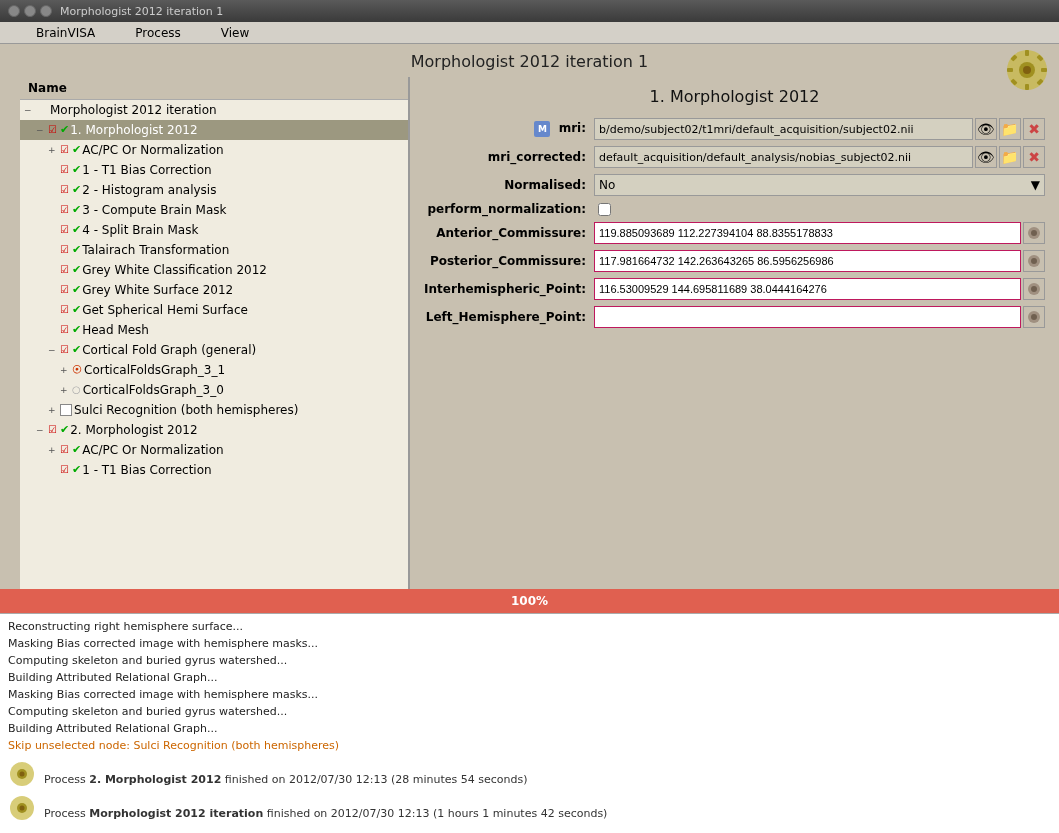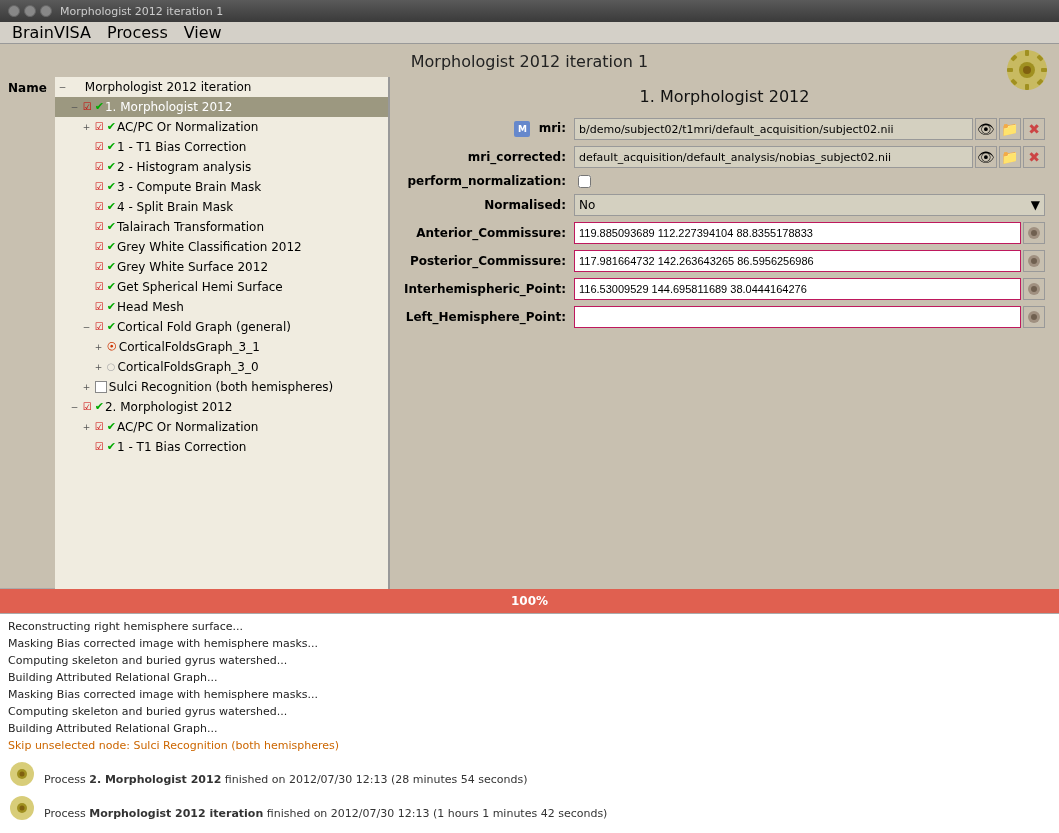--- a/index.html
+++ b/index.html
@@ -38,21 +38,22 @@
       background: #d4d0c8;
       height: 22px;
       display: flex;
       align-items: center;
       padding: 0 4px;
       border-bottom: 1px solid #999;
     }
     .menu-item {
       padding: 2px 8px;
       cursor: pointer;
-      font-size: 16px;
+      font-size: 12px;
+      margin-left: 24px;
     }
     
     #main {
       display: flex;
       flex-direction: column;
       height: calc(833px - 44px);
     }
     
     #header-bar {
       background: #c8c0b0;
@@ -79,22 +80,23 @@
       min-height: 0;
       background: #c8c0b0;
     }
     
     #tree-panel {
       width: 390px;
       min-width: 390px;
       background: #f0ece0;
       border-right: 2px solid #999;
       display: flex;
-      flex-direction: row;
+      flex-direction: column;
       overflow: hidden;
+      margin-left: 20px;
     }
     #tree-header {
       background: #c8c0b0;
       padding: 4px 8px;
       font-weight: bold;
       font-size: 12px;
       border-bottom: 1px solid #aaa;
     }
     #tree-scroll {
       flex: 1;
@@ -475,33 +477,33 @@
         <div class="field-value-box">
           <span class="field-value-text">default_acquisition/default_analysis/nobias_subject02.nii</span>
         </div>
         <div class="field-btn" title="View">👁</div>
         <div class="field-btn" title="Browse" style="color:#448844;">📁</div>
         <div class="field-btn" title="Clear" style="color:#cc4444;">✖</div>
       </div>
 
       <div class="field-row">
         <div class="field-label">
-          <span>perform_normalization:</span>
-        </div>
-        <input type="checkbox" class="perform-check" style="">
-      </div>
-
-      <div class="field-row">
-        <div class="field-label">
           <span>Normalised:</span>
         </div>
         <div class="normalised-select" style="flex:1;">
           <span>No</span>
           <span>▼</span>
         </div>
+      </div>
+
+      <div class="field-row">
+        <div class="field-label">
+          <span>perform_normalization:</span>
+        </div>
+        <input type="checkbox" class="perform-check" style="">
       </div>
 
       <div class="field-row">
         <div class="field-label">
           <span>Anterior_Commissure:</span>
         </div>
         <input type="text" class="field-input" value="119.885093689 112.227394104 88.8355178833" style="">
         <div class="field-btn">
           <svg width="16" height="16" viewBox="0 0 16 16">
               <circle cx="8" cy="8" r="6" fill="#a09080"></circle>

